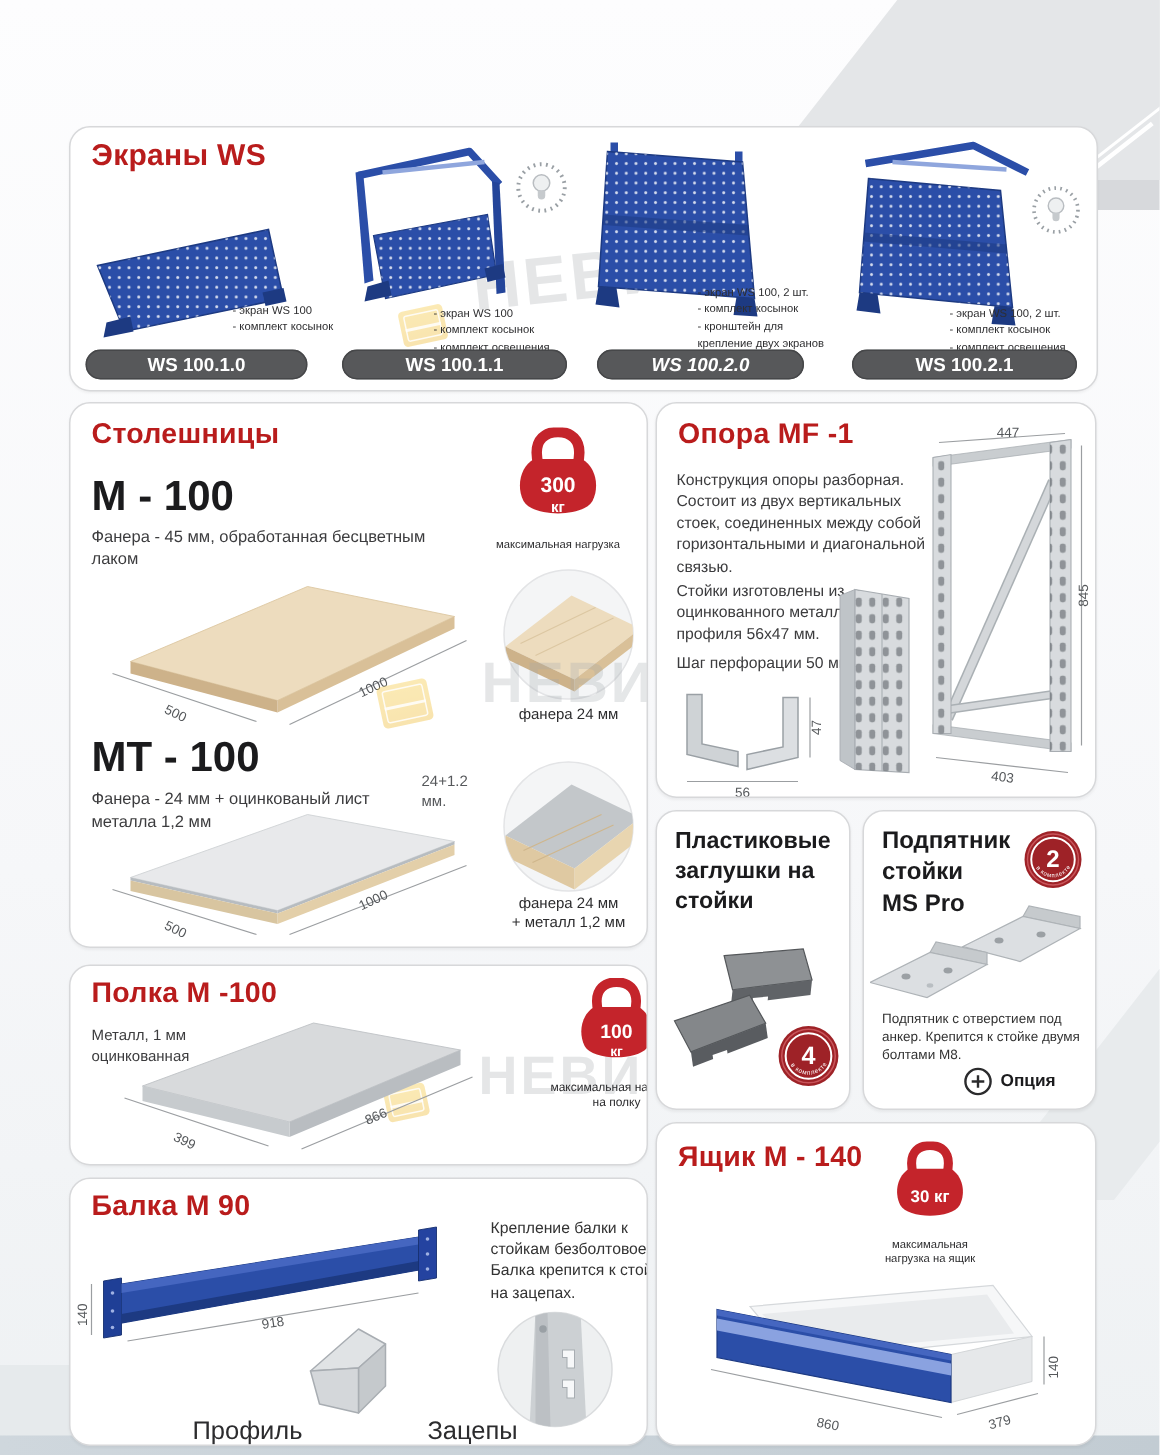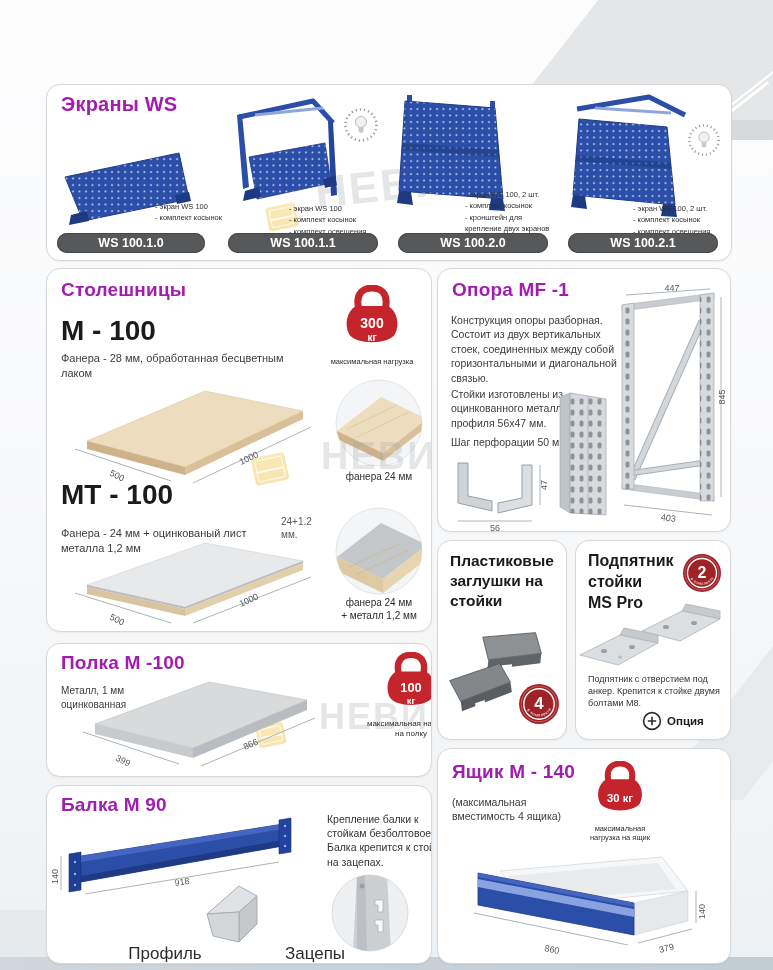--- a/index.html
+++ b/index.html
@@ -19,21 +19,21 @@
   .deco-c{top:620px;right:-40px;width:90px;height:180px;background:#e8ebed;}
   .deco-d{bottom:-30px;left:-60px;width:240px;height:90px;background:#e6eaec;}
   .footer-strip{position:absolute;left:0;right:0;bottom:0;height:13px;
     background:linear-gradient(90deg,#cfd7dd,#c2ccd3);}
   
   .hdr{position:absolute;top:18px;right:33px;font-size:23px;font-weight:800;color:#1c1c1e;white-space:nowrap;}
   .hdr .brand{color:#c1272d;font-style:italic;margin-left:6px;}
   
   .card{position:absolute;background:#fff;border:1px solid #d7d8da;border-radius:14px;
     box-shadow:0 1px 2px rgba(0,0,0,.05);overflow:hidden;}
-  .card-title{position:absolute;font-weight:800;color:#a21caf;font-size:19px;letter-spacing:.2px;}
+  .card-title{position:absolute;font-weight:800;color:#b91c1c;font-size:19px;letter-spacing:.2px;}
   .sec-name{position:absolute;font-weight:800;color:#1b1b1d;font-size:28px;}
   .desc{position:absolute;font-size:11px;color:#3c3c3e;line-height:1.38;}
   .tiny-cap{font-size:7.5px;color:#2c2c2e;line-height:1.25;text-align:center;margin-top:2px;}
   .kb{position:absolute;text-align:center;}
   .feat{position:absolute;font-size:7.5px;color:#2e2e30;line-height:1.5;}
   .pill{position:absolute;height:20px;background:#57585a;border-radius:10px;color:#fff;
     font-size:12.5px;font-weight:700;text-align:center;line-height:20px;
     box-shadow:inset 0 0 0 1px #464749;}
   .ws-col{position:absolute;top:0;height:100%;width:164px;}
   .dimtxt{fill:#55585b;font-size:9px;font-family:"Liberation Sans",sans-serif;}
@@ -126,21 +126,21 @@
         <polygon points="10,8 100,15 108,106 4,98" fill="url(#holes)"></polygon>
         <polygon points="7,50 104,57 104,64 7,57" fill="#1d3a82" opacity=".55"></polygon>
         <polygon points="4,98 16,99 18,112 2,110" fill="#1d3a82"></polygon>
         <polygon points="96,105 108,106 110,118 94,117" fill="#1d3a82"></polygon>
       </svg>
       <div class="feat" style="left:70px;top:104px;width:94px;">
         <div>- экран WS 100, 2 шт.</div>
         <div>- комплект косынок</div>
         <div>- кронштейн для крепление двух экранов</div>
       </div>
-      <div class="pill" style="left:3px;bottom:7px;width:150px;">WS 100.2.0</div>
+      <div class="pill" style="left:3px;bottom:7px;width:138px;font-style:italic;">WS 100.2.0</div>
     </div>
 
     <div class="ws-col" style="left:518px;">
       <svg width="126" height="140" viewBox="0 0 126 140" style="position:absolute;left:0;top:4px;">
         <path d="M12,20 L84,8 L120,26" fill="none" stroke="#2b4ea8" stroke-width="5" stroke-linejoin="round"></path>
         <line x1="30" y1="19" x2="106" y2="24" stroke="#8fa6dd" stroke-width="3"></line>
         <polygon points="14,30 102,38 110,116 8,106" fill="#2b4ea8" stroke="#1d3a82" stroke-width="1"></polygon>
         <polygon points="14,30 102,38 110,116 8,106" fill="url(#holes)"></polygon>
         <polygon points="11,66 106,74 106,80 11,72" fill="#1d3a82" opacity=".55"></polygon>
         <polygon points="8,106 20,107 22,120 6,118" fill="#1d3a82"></polygon>
@@ -156,21 +156,21 @@
         <div>- комплект косынок</div>
         <div>- комплект освещения</div>
       </div>
       <div class="pill" style="left:3px;bottom:7px;width:150px;">WS 100.2.1</div>
     </div>
   </div>
 
   <div class="card" style="left:46px;top:268px;width:384px;height:362px;">
     <div class="card-title" style="left:14px;top:10px;">Столешницы</div>
     <div class="sec-name" style="left:14px;top:46px;">М - 100</div>
-    <div class="desc" style="left:14px;top:82px;width:235px;">Фанера - 28 мм, обработанная бесцветным лаком</div>
+    <div class="desc" style="left:14px;top:82px;width:235px;">Фанера - 45 мм, обработанная бесцветным лаком</div>
 
     <div class="kb" style="left:276px;top:16px;width:98px;">
       <svg width="60" height="66" viewBox="0 0 60 66">
         <path d="M17,25 C12,6 24,3 30,3 C36,3 48,6 43,25" fill="none" stroke="#c4242b" stroke-width="7" stroke-linecap="round"></path>
         <path d="M14,21 L46,21 C55,26 58,39 53,49 C47,60 13,60 7,49 C2,39 5,26 14,21 Z" fill="#c4242b"></path>
         <text x="30" y="43" text-anchor="middle" fill="#fff" font-size="14" font-weight="bold">300</text>
         <text x="30" y="56" text-anchor="middle" fill="#fff" font-size="10" font-weight="bold">кг</text>
       </svg>
       <div class="tiny-cap">максимальная нагрузка</div>
     </div>
@@ -193,21 +193,21 @@
       <g clip-path="url(#c1)">
         <polygon points="2,52 46,18 92,40 48,74" fill="#eddcbe"></polygon>
         <polygon points="48,74 92,40 92,48 48,82" fill="#d9c098"></polygon>
         <polygon points="2,52 48,74 48,82 2,60" fill="#cdb28a"></polygon>
         <line x1="12" y1="50" x2="62" y2="26" stroke="#dcc7a2" stroke-width=".8"></line>
         <line x1="22" y1="58" x2="74" y2="33" stroke="#dcc7a2" stroke-width=".8"></line>
       </g>
     </svg>
     <div class="circle-cap" style="left:282px;top:202px;width:100px;">фанера 24 мм</div>
 
-    <div class="sec-name" style="left:14px;top:210px;">МТ - 100</div>
+    <div class="sec-name" style="left:14px;top:220px;">МТ - 100</div>
     <div class="desc" style="left:14px;top:229px;width:230px;margin-top:28px;">Фанера - 24 мм + оцинкованый лист металла 1,2 мм</div>
     <div class="note" style="left:234px;top:246px;width:50px;">24+1.2 мм.</div>
     <div class="crate" style="left:206px;top:186px;width:34px;height:28px;"></div>
     <div class="wm" style="left:274px;top:166px;font-size:38px;">НЕВИ</div>
 
     <svg width="268" height="96" viewBox="0 0 268 96" style="position:absolute;left:6px;top:266px;">
       <polygon points="34,50 152,8 250,26 132,72" fill="#e8e9eb" stroke="#cfd2d5" stroke-width=".6"></polygon>
       <polygon points="132,72 250,26 250,28 132,74" fill="#b7bcc0"></polygon>
       <polygon points="132,74 250,28 250,35 132,81" fill="#e3cfa9"></polygon>
       <polygon points="34,50 132,72 132,74 34,52" fill="#b7bcc0"></polygon>
@@ -412,21 +412,20 @@
         <circle cx="31" cy="12" r="2.5" fill="#9aa0a5"></circle>
         <path d="M44,26 h8 v12 h-5 v-7 h-3 Z" fill="#f7f8f9" stroke="#a8adb2" stroke-width=".7"></path>
         <path d="M44,46 h8 v12 h-5 v-7 h-3 Z" fill="#f7f8f9" stroke="#a8adb2" stroke-width=".7"></path>
       </g>
     </svg>
     <div class="img-cap" style="left:228px;top:158px;width:80px;">Зацепы</div>
   </div>
 
   <div class="card" style="left:437px;top:748px;width:292px;height:214px;">
     <div class="card-title" style="left:14px;top:12px;">Ящик М - 140</div>
-    <div class="desc" style="left:14px;top:46px;width:130px;font-size:10.5px;">(максимальная вместимость 4 ящика)</div>
     <div class="kb" style="left:144px;top:12px;width:76px;">
       <svg width="52" height="57" viewBox="0 0 60 66">
         <path d="M17,25 C12,6 24,3 30,3 C36,3 48,6 43,25" fill="none" stroke="#c4242b" stroke-width="7" stroke-linecap="round"></path>
         <path d="M14,21 L46,21 C55,26 58,39 53,49 C47,60 13,60 7,49 C2,39 5,26 14,21 Z" fill="#c4242b"></path>
         <text x="30" y="47" text-anchor="middle" fill="#fff" font-size="13" font-weight="bold">30 кг</text>
       </svg>
       <div class="tiny-cap">максимальная нагрузка на ящик</div>
     </div>
     <svg width="258" height="108" viewBox="0 0 258 108" style="position:absolute;left:18px;top:102px;">
       <polygon points="44,20 206,6 232,40 74,56" fill="#f6f7f8" stroke="#d5d8db" stroke-width=".8"></polygon>

